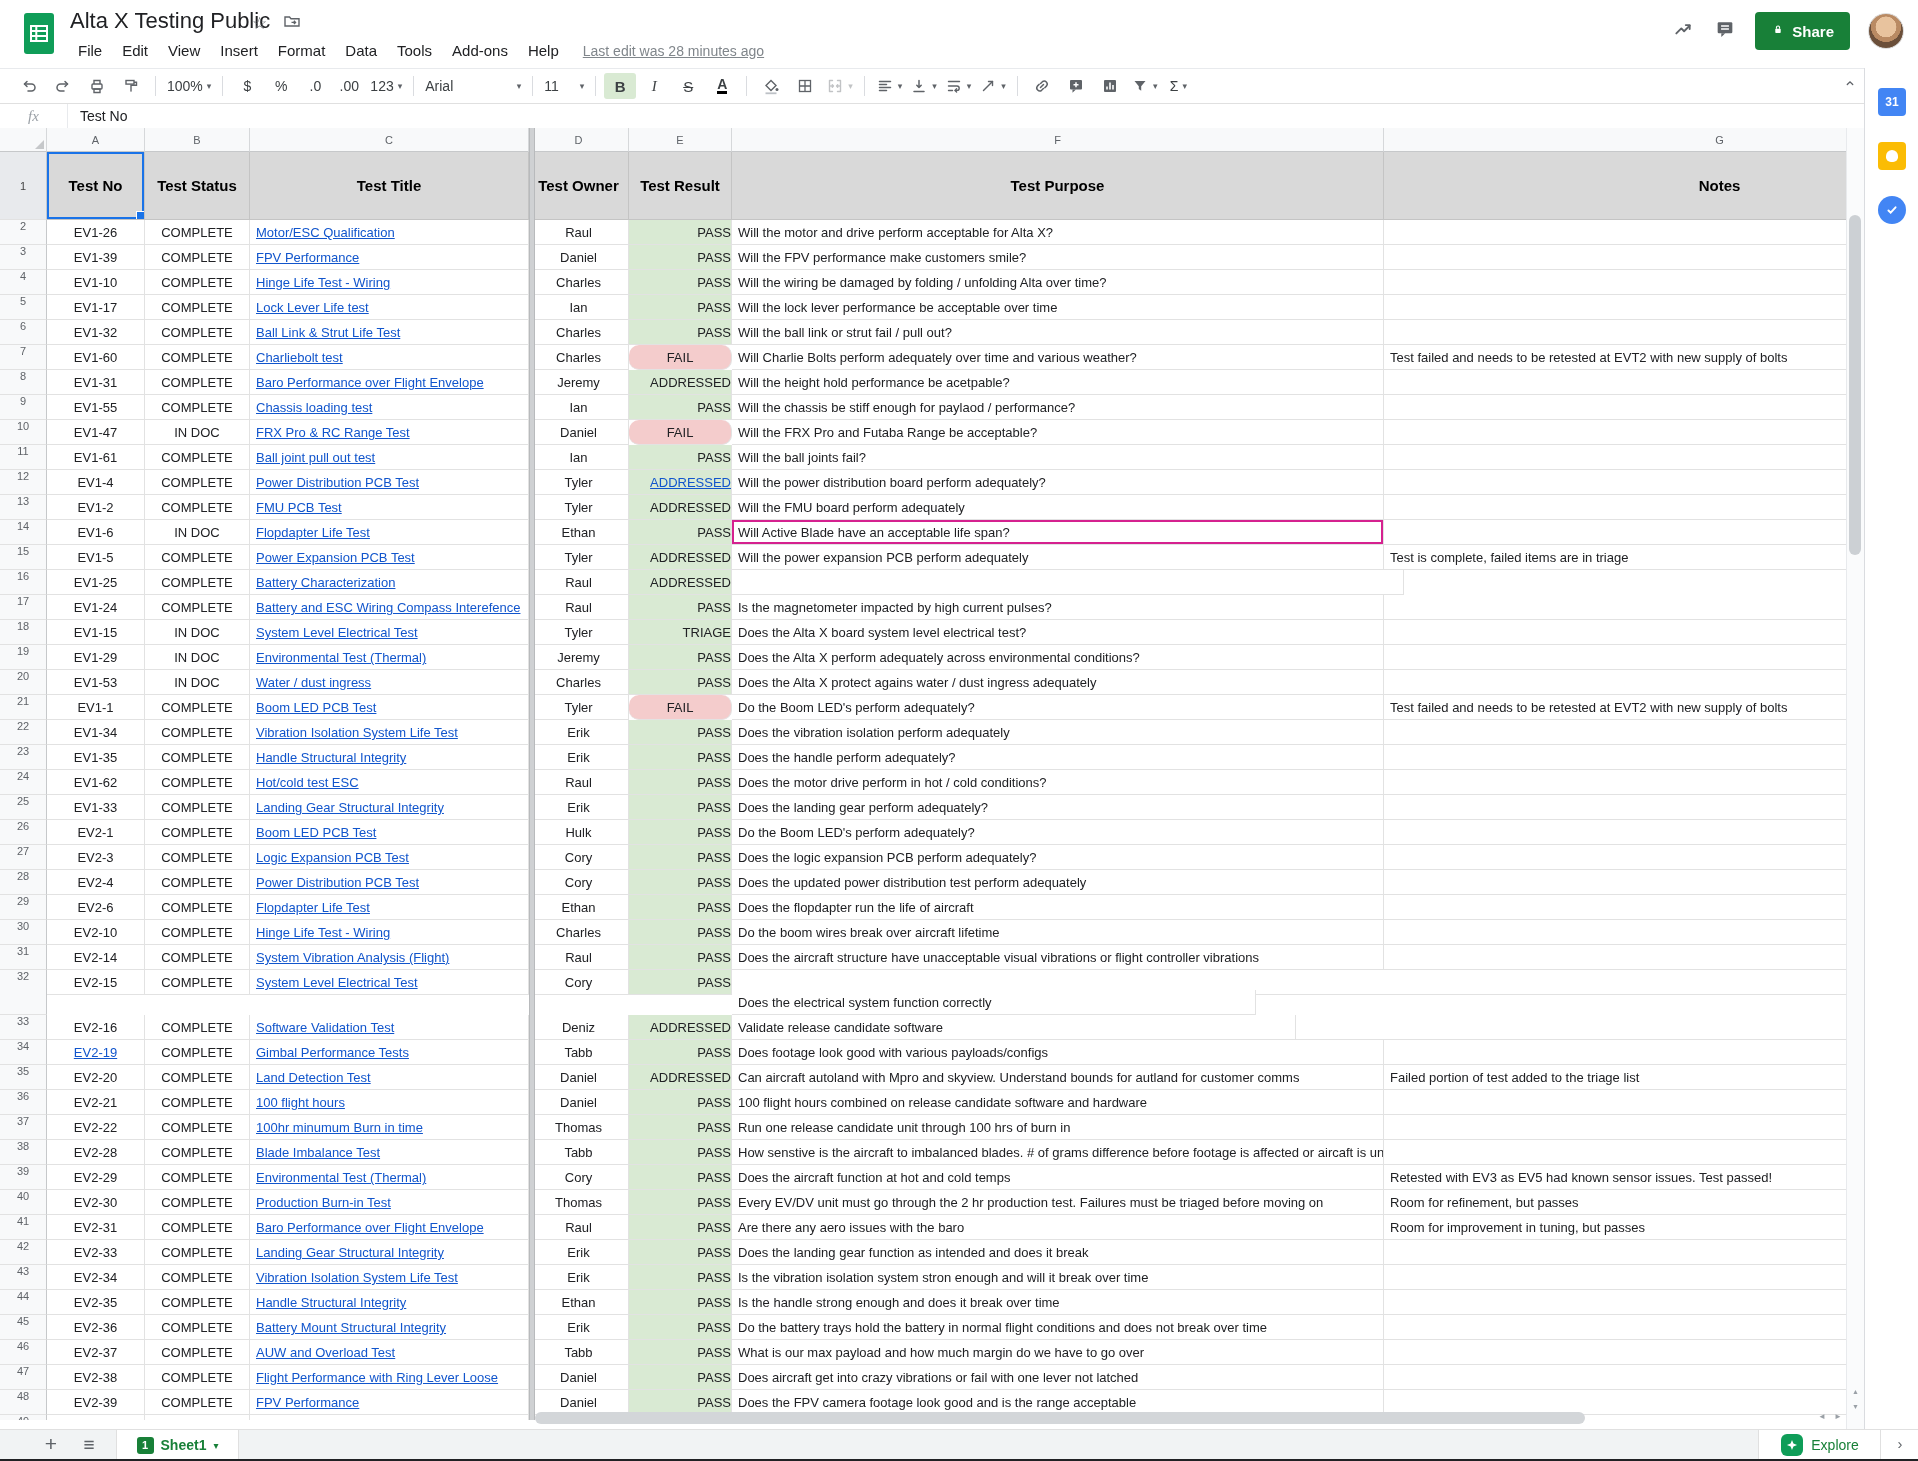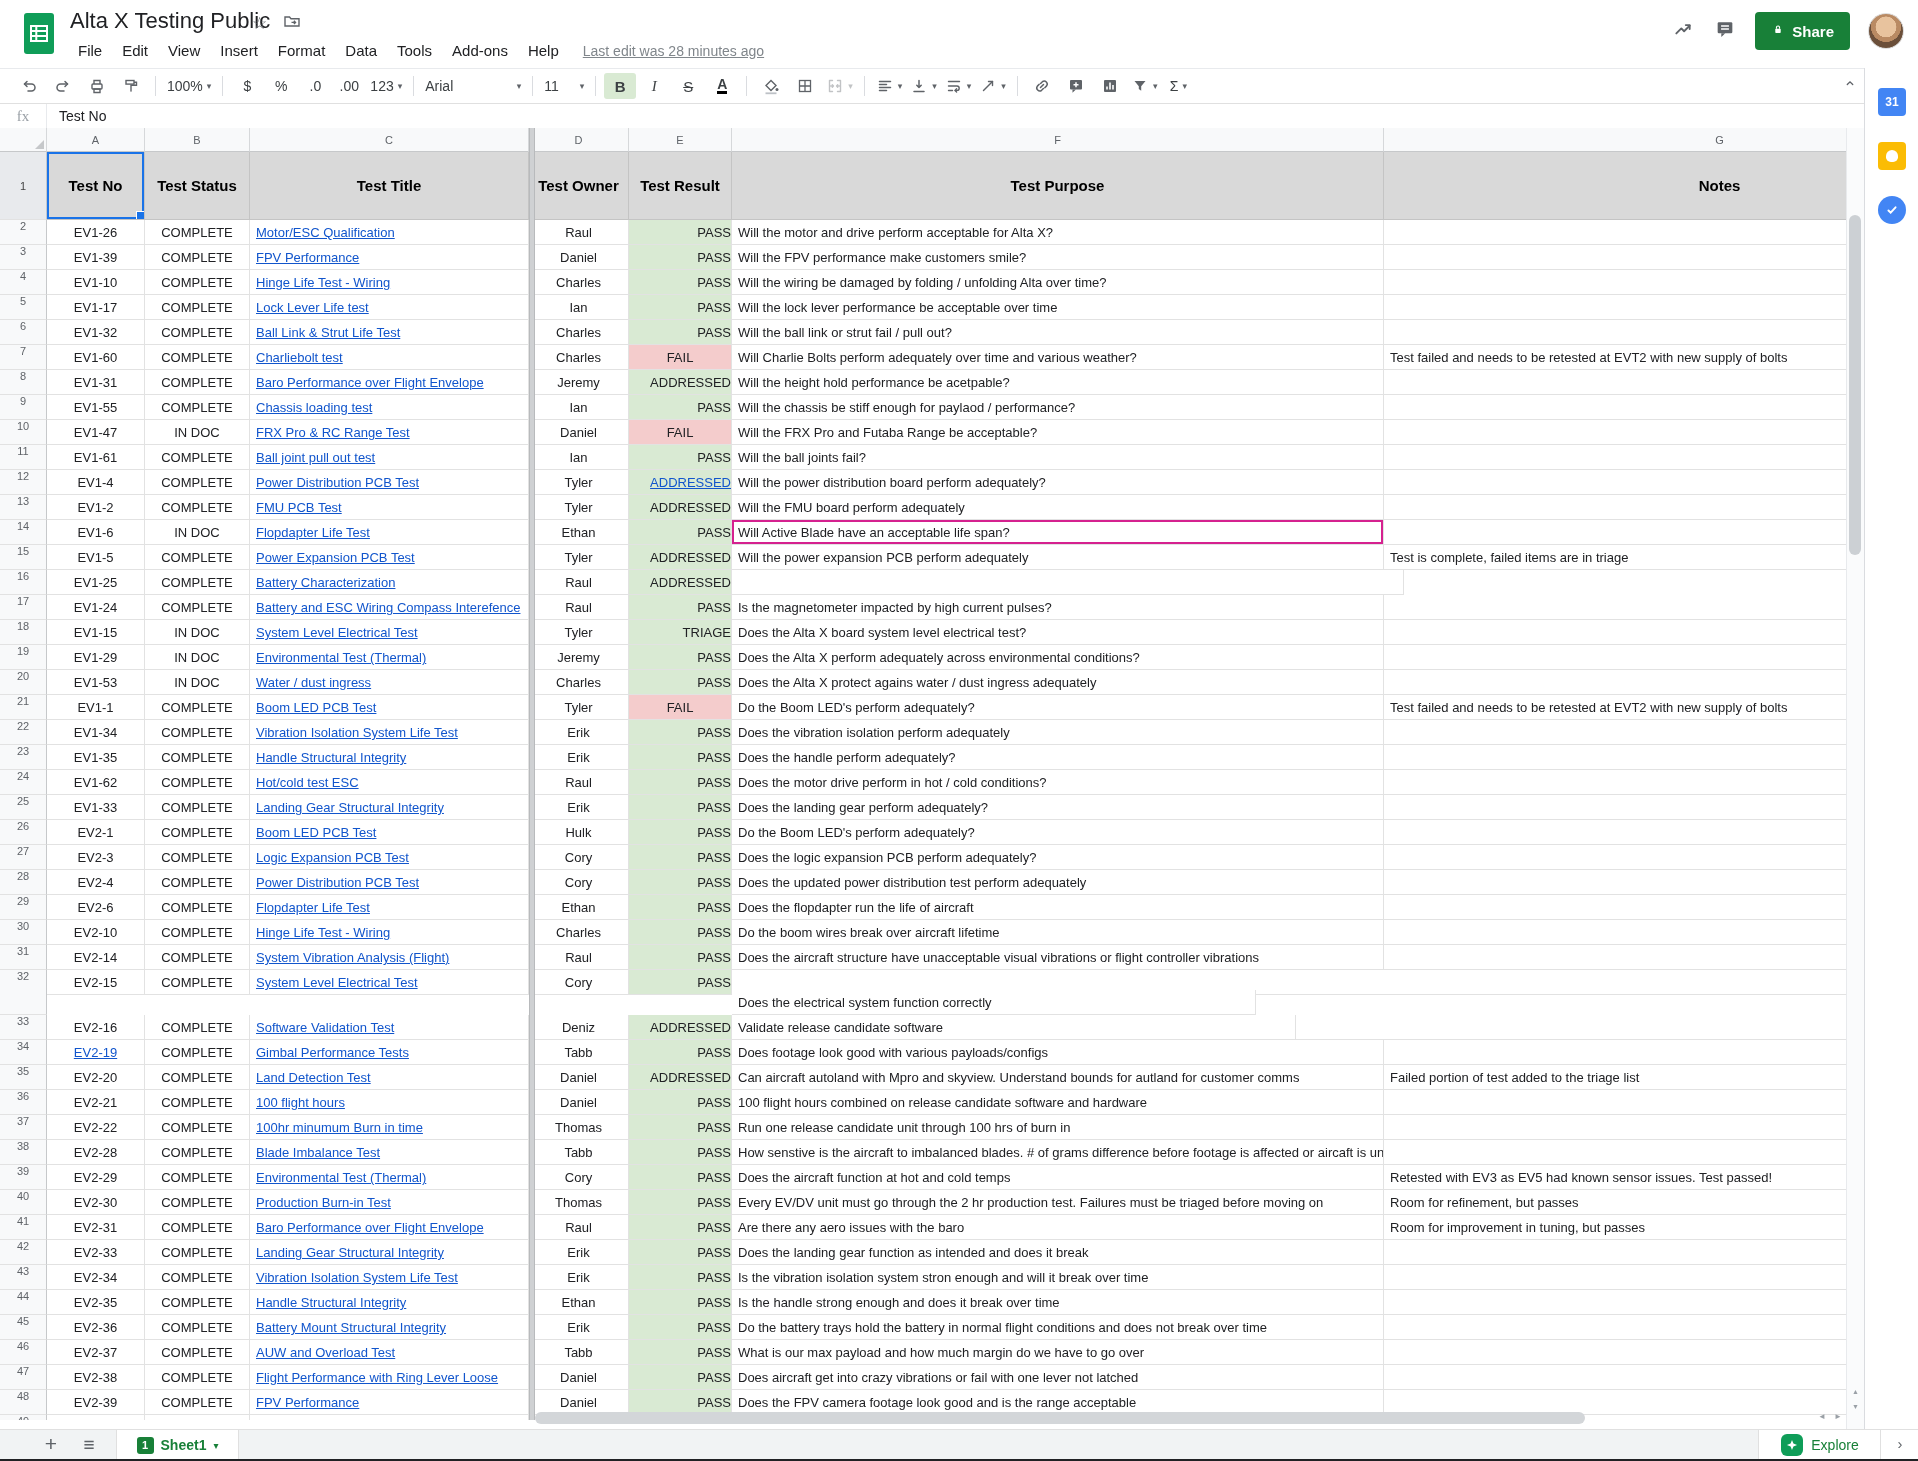--- a/index.html
+++ b/index.html
@@ -30,21 +30,21 @@
   .tlabel{font-size:14px;color:#3c4043;}
   .caret{font-size:9px;color:#5f6368;margin-left:4px;}
   .bold-b{font-weight:bold;font-size:15px;}
   .ital-i{font-style:italic;font-family:"Liberation Serif",serif;font-size:15px;}
   .strike-s{text-decoration:line-through;font-size:15px;}
   .tcolor-a{font-size:14px;font-weight:bold;border-bottom:3px solid #000;line-height:13px;}
   .tb-collapse{position:absolute;right:60px;top:76px;color:#5f6368;}
   
   .fxbar{position:absolute;left:0;top:104px;width:1918px;height:24px;border-bottom:1px solid #e0e0e0;
          background:#fff;display:flex;align-items:center;}
-  .fxsym{width:47px;text-align:center;font-family:"Liberation Serif",serif;
+  .fxsym{width:68px;text-align:center;font-style:italic;font-family:"Liberation Serif",serif;
          color:#9aa0a6;font-size:15px;border-right:1px solid #e8eaed;height:100%;line-height:24px;box-sizing:border-box;}
   .fxval{padding-left:12px;font-size:14px;color:#202124;}
   
   .grid{position:absolute;left:0;top:128px;width:1846px;height:1292px;overflow:hidden;background:#fff;}
   .grow{display:flex;}
   .cell{box-sizing:border-box;border-right:1px solid #e2e2e2;border-bottom:1px solid #e2e2e2;
         font-size:13px;line-height:25px;height:25px;white-space:nowrap;overflow:hidden;flex:none;background:#fff;}
   .gut{width:47px;background:#f8f9fa;border-right:1px solid #c6c8ca;border-bottom:1px solid #e2e2e2;
        color:#5f6368;font-size:11px;text-align:center;flex:none;box-sizing:border-box;}
   .chrow .cell,.chrow .gut{height:24px;line-height:24px;background:#f8f9fa;color:#5f6368;font-size:11px;
@@ -54,21 +54,21 @@
         border-bottom:9px solid #c6c8ca;}
   .r1 .cell{height:68px;line-height:68px;background:#d9d9d9;font-weight:bold;font-size:15px;text-align:center;
         color:#000;border-right:1px solid #c4c4c4;border-bottom:1px solid #c4c4c4;}
   .r1 .gut{height:68px;line-height:68px;background:#e8eaed;color:#444;}
   .a1sel{position:relative;box-shadow:inset 0 0 0 2px #1a73e8;z-index:3;}
   .a1sel::after{content:"";position:absolute;right:-1px;bottom:-1px;width:7px;height:7px;background:#1a73e8;border:1px solid #fff;z-index:4;}
   .tcenter{text-align:center;}
   .tleft{text-align:left;padding-left:6px;}
   .link{color:#1155cc;text-decoration:underline;}
   .res-ok{background:#d9ead3;text-align:right;}
-  .res-fail{background:#f4cccc;text-align:center;}
+  .res-fail{background:#f4cccc;text-align:center;border-radius:10px;}
   .selmag{box-shadow:inset 0 0 0 2px #d5218f;z-index:2;position:relative;}
   .freeze{position:absolute;left:529px;top:0;width:4px;height:1292px;background:#cfd1d3;
           border-left:1px solid #b8babc;border-right:1px solid #b8babc;z-index:5;}
   
   .vtrack{position:absolute;left:1846px;top:128px;width:18px;height:1301px;background:#fafbfc;border-left:1px solid #e8eaed;}
   .vthumb{position:absolute;left:1849px;top:215px;width:12px;height:340px;border-radius:6px;background:#ccd0d4;z-index:6;}
   .varrow{position:absolute;left:1849px;width:13px;text-align:center;font-size:7px;color:#9aa0a6;z-index:6;}
   .hthumb{position:absolute;left:535px;top:1412px;width:1050px;height:12px;border-radius:6px;background:#d3d6d9;z-index:6;}
   .harrows{position:absolute;left:1818px;top:1412px;display:flex;gap:8px;font-size:8px;color:#9aa0a6;z-index:6;}
   

